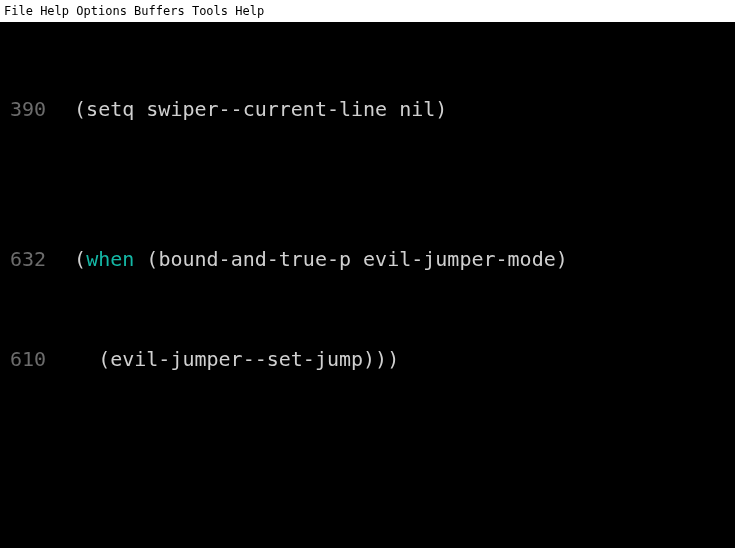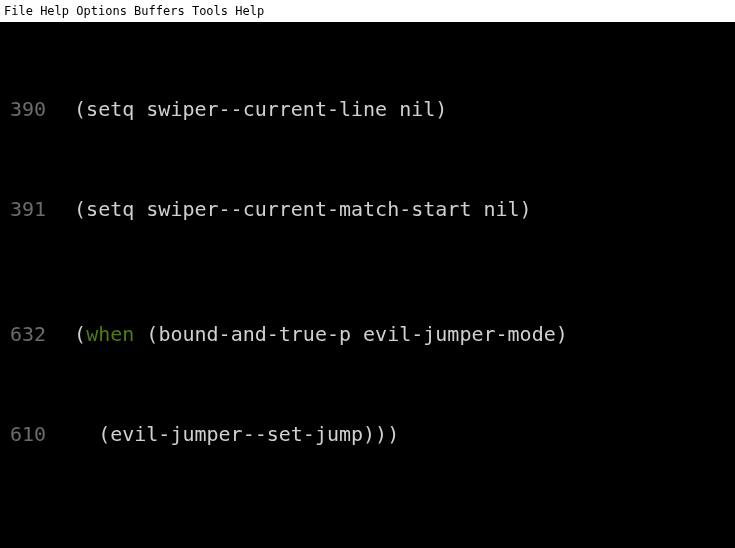--- a/index.html
+++ b/index.html
@@ -46,21 +46,21 @@
     width: 40px;
     flex: 0 0 40px;
     color: #6c6c6c;
     text-align: left;
     padding-right: 0;
   }
   .code {
     flex: 1 1 auto;
     color: #d0d0d0;
   }
-  .kw { color: #4d7c0f; }
+  .kw { color: #14b8a6; }
 </style>
 </head>
 <body>
 
 <div class="menubar">
   <span>File</span><span> </span>
   <span>Help</span><span> </span>
   <span>Options</span><span> </span>
   <span>Buffers</span><span> </span>
   <span>Tools</span><span> </span>
@@ -68,25 +68,20 @@
 </div>
 
 <div class="editor">
 
   <div class="line">
     <div class="gutter"></div>
     <div class="lineno">390</div>
     <div class="code">  (setq swiper--current-line nil)</div>
   </div>
 
-  <div class="line">
-    <div class="gutter"></div>
-    <div class="lineno">391</div>
-    <div class="code">  (setq swiper--current-match-start nil)</div>
-  </div>
 
 
   <div class="line">
     <div class="gutter"></div>
     <div class="lineno">632</div>
     <div class="code"><span>  (</span><span class="kw">when</span><span> (bound-and-true-p evil-jumper-mode)</span></div>
   </div>
 
   <div class="line">
     <div class="gutter"></div>

